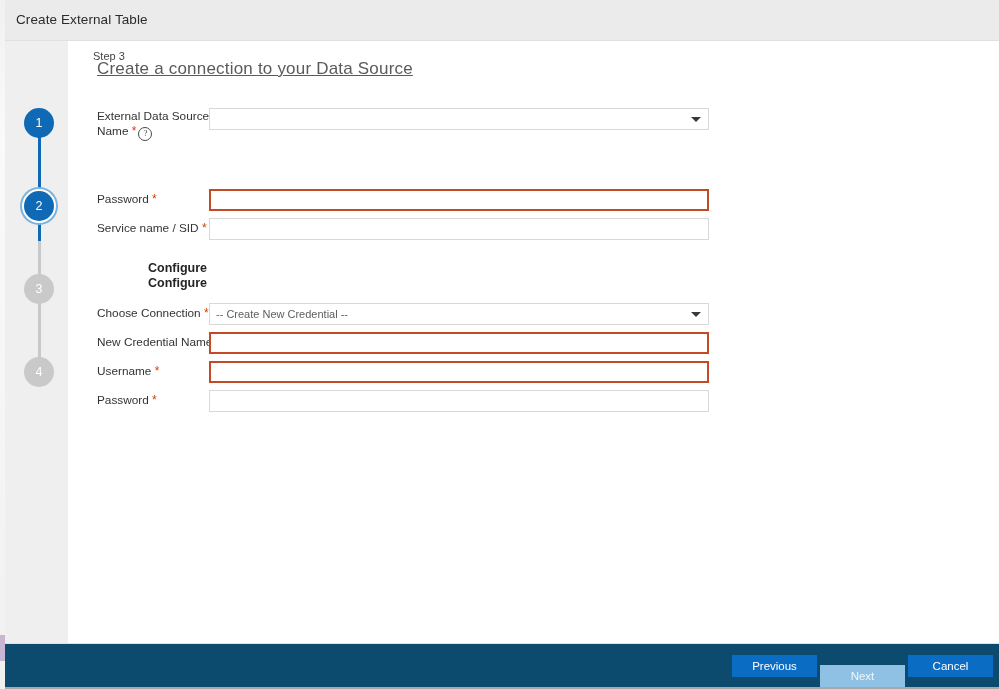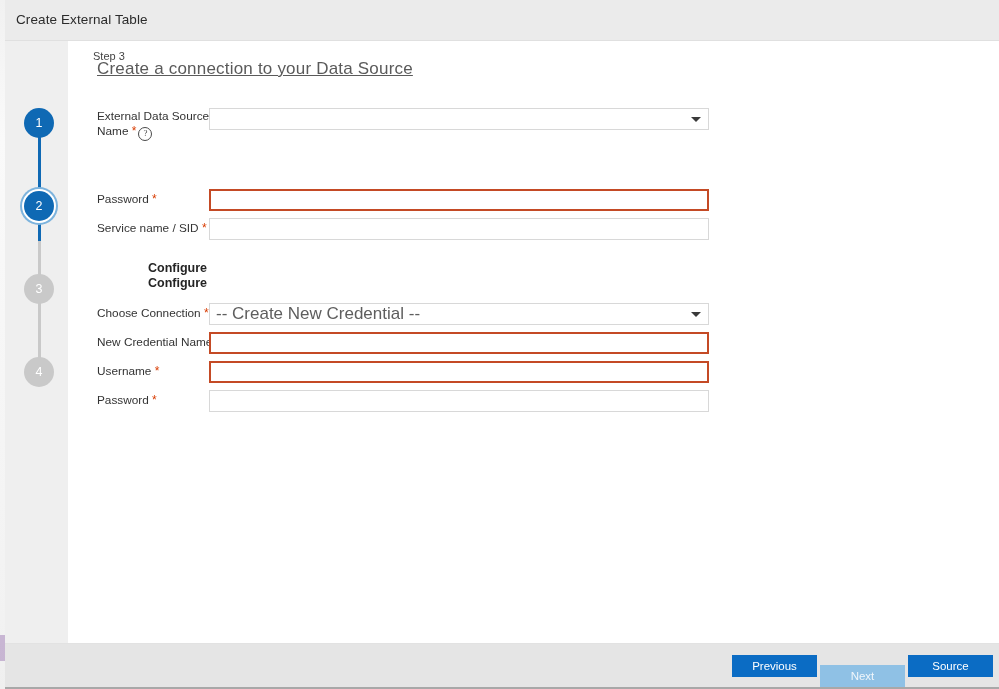--- a/index.html
+++ b/index.html
@@ -176,40 +176,40 @@
   .fld.err { border: 2px solid #c44a25; }
 
   .sel {
     position: absolute;
     left: 141px;
     width: 500px;
     height: 22px;
     background: #ffffff;
     border: 1px solid #d8d8d8;
     box-sizing: border-box;
-    font-size: 17px;
+    font-size: 11px;
     color: #5e5e5e;
     line-height: 20px;
     padding: 0 22px 0 6px;
   }
   .sel .caret {
     position: absolute;
     right: 7px; top: 8px;
     width: 0; height: 0;
     border-left: 5px solid transparent;
     border-right: 5px solid transparent;
     border-top: 5px solid #3a3a3a;
   }
 
   
   .footer {
     position: absolute;
     left: 0; top: 643px;
     width: 994px; height: 46px;
-    background: #e5e5e5;
+    background: #0c4a6e;
     border-top: 1px solid #e2e2e2;
   }
   .footer::after{
     content:"";
     position:absolute;
     left:0; bottom:0; width:994px; height:3px;
     background:#a8a8a8;
   }
   .btn {
     position: absolute;
@@ -316,16 +316,16 @@
         <span class="req">*</span>
       </div>
       <input class="fld" type="password" style="top: 349px;" value="">
 
     </div>
   </div>
 
   <div class="footer">
     <button class="btn" style="left:727px;">Previous</button>
     <button class="btn disabled" style="left:815px;margin-top:10px;">Next</button>
-    <button class="btn" style="left:903px;">Source</button>
+    <button class="btn" style="left:903px;">Cancel</button>
   </div>
 
 </div>
 
 </body></html>

